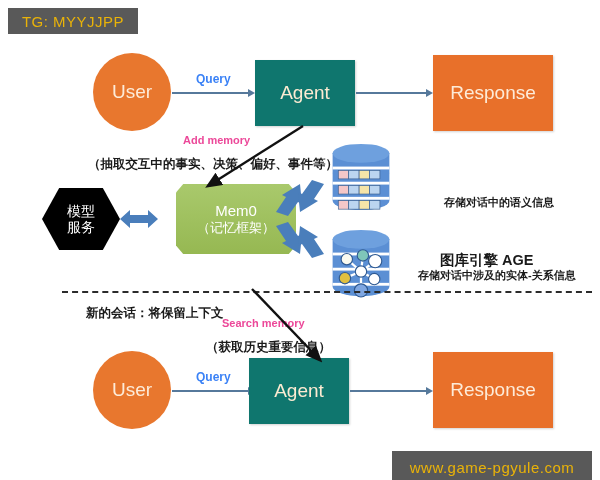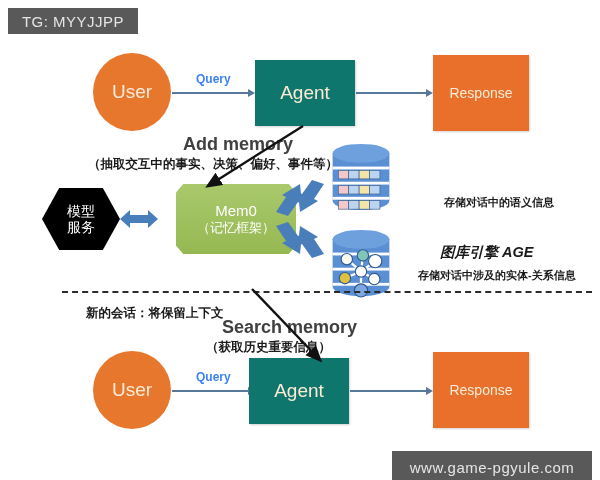--- a/index.html
+++ b/index.html
@@ -15,21 +15,21 @@
     width: 600px;
     height: 480px;
     background: #ffffff;
     overflow: hidden;
   }
 
   
   .wm {
     position: absolute;
     background: #595959;
-    color: #e5e5e5;
+    color: #eab308;
     font-family: "Liberation Sans", sans-serif;
     display: flex;
     align-items: center;
     justify-content: center;
     letter-spacing: 0.5px;
   }
   #wm-top {
     left: 8px;
     top: 8px;
     width: 130px;
@@ -64,25 +64,25 @@
     background: #0f766e;
     color: #FCEBD2;
     font-size: 19px;
     display: flex;
     align-items: center;
     justify-content: center;
     box-shadow: 1px 1px 2px rgba(0,0,0,0.18);
   }
   .response-box {
     position: absolute;
-    width: 96px;
+    width: 120px;
     height: 76px;
     background: #E8702A;
     color: #FDEBD8;
-    font-size: 14px;
+    font-size: 19px;
     display: flex;
     align-items: center;
     justify-content: center;
     box-shadow: 1px 1px 2px rgba(0,0,0,0.18);
   }
 
   
   .hline {
     position: absolute;
     height: 2px;
@@ -110,23 +110,23 @@
     left: 0;
     top: 0;
     width: 600px;
     height: 480px;
     pointer-events: none;
   }
 
   
   .note {
     position: absolute;
-    font-size: 18px;
-    font-weight: bold;
-    color: #404040;
+    font-size: 11px;
+    font-weight: bold;
+    color: #ec4899;
     white-space: nowrap;
   }
   .note-cn {
     position: absolute;
     font-size: 12.5px;
     font-weight: bold;
     color: #1a1a1a;
     white-space: nowrap;
   }
 
@@ -301,21 +301,21 @@
       <circle cx="16" cy="33" r="6" fill="#FBFBF0"></circle>
       <circle cx="33" cy="29" r="6" fill="#7FC6B9"></circle>
       <circle cx="46" cy="35" r="7" fill="#FFFFFF"></circle>
       <circle cx="14" cy="53" r="6" fill="#E0C03F"></circle>
       <circle cx="45" cy="54" r="6" fill="#FFFFFF"></circle>
       <circle cx="31" cy="66" r="7" fill="#7FA7E2"></circle>
       <circle cx="31" cy="46" r="6" fill="#FFFFFF"></circle>
     </g>
   </svg>
 
-  <div class="db-title" style="left:440px; top:243px;font-style:italic;">图库引擎 AGE</div>
+  <div class="db-title" style="left:440px; top:251px;">图库引擎 AGE</div>
   <div class="db-sub" style="left:418px; top:268px;">存储对话中涉及的实体-关系信息</div>
 
   <div class="divider"></div>
 
   <div class="note-cn" style="left:86px; top:305px;">新的会话：将保留上下文</div>
   <div class="note" style="left:222px; top:317px;">Search memory</div>
   <div class="note-cn" style="left:206px; top:339px;">（获取历史重要信息）</div>
 
   <div class="user-circle" style="left:93px; top:351px;">
     <span>User</span>

